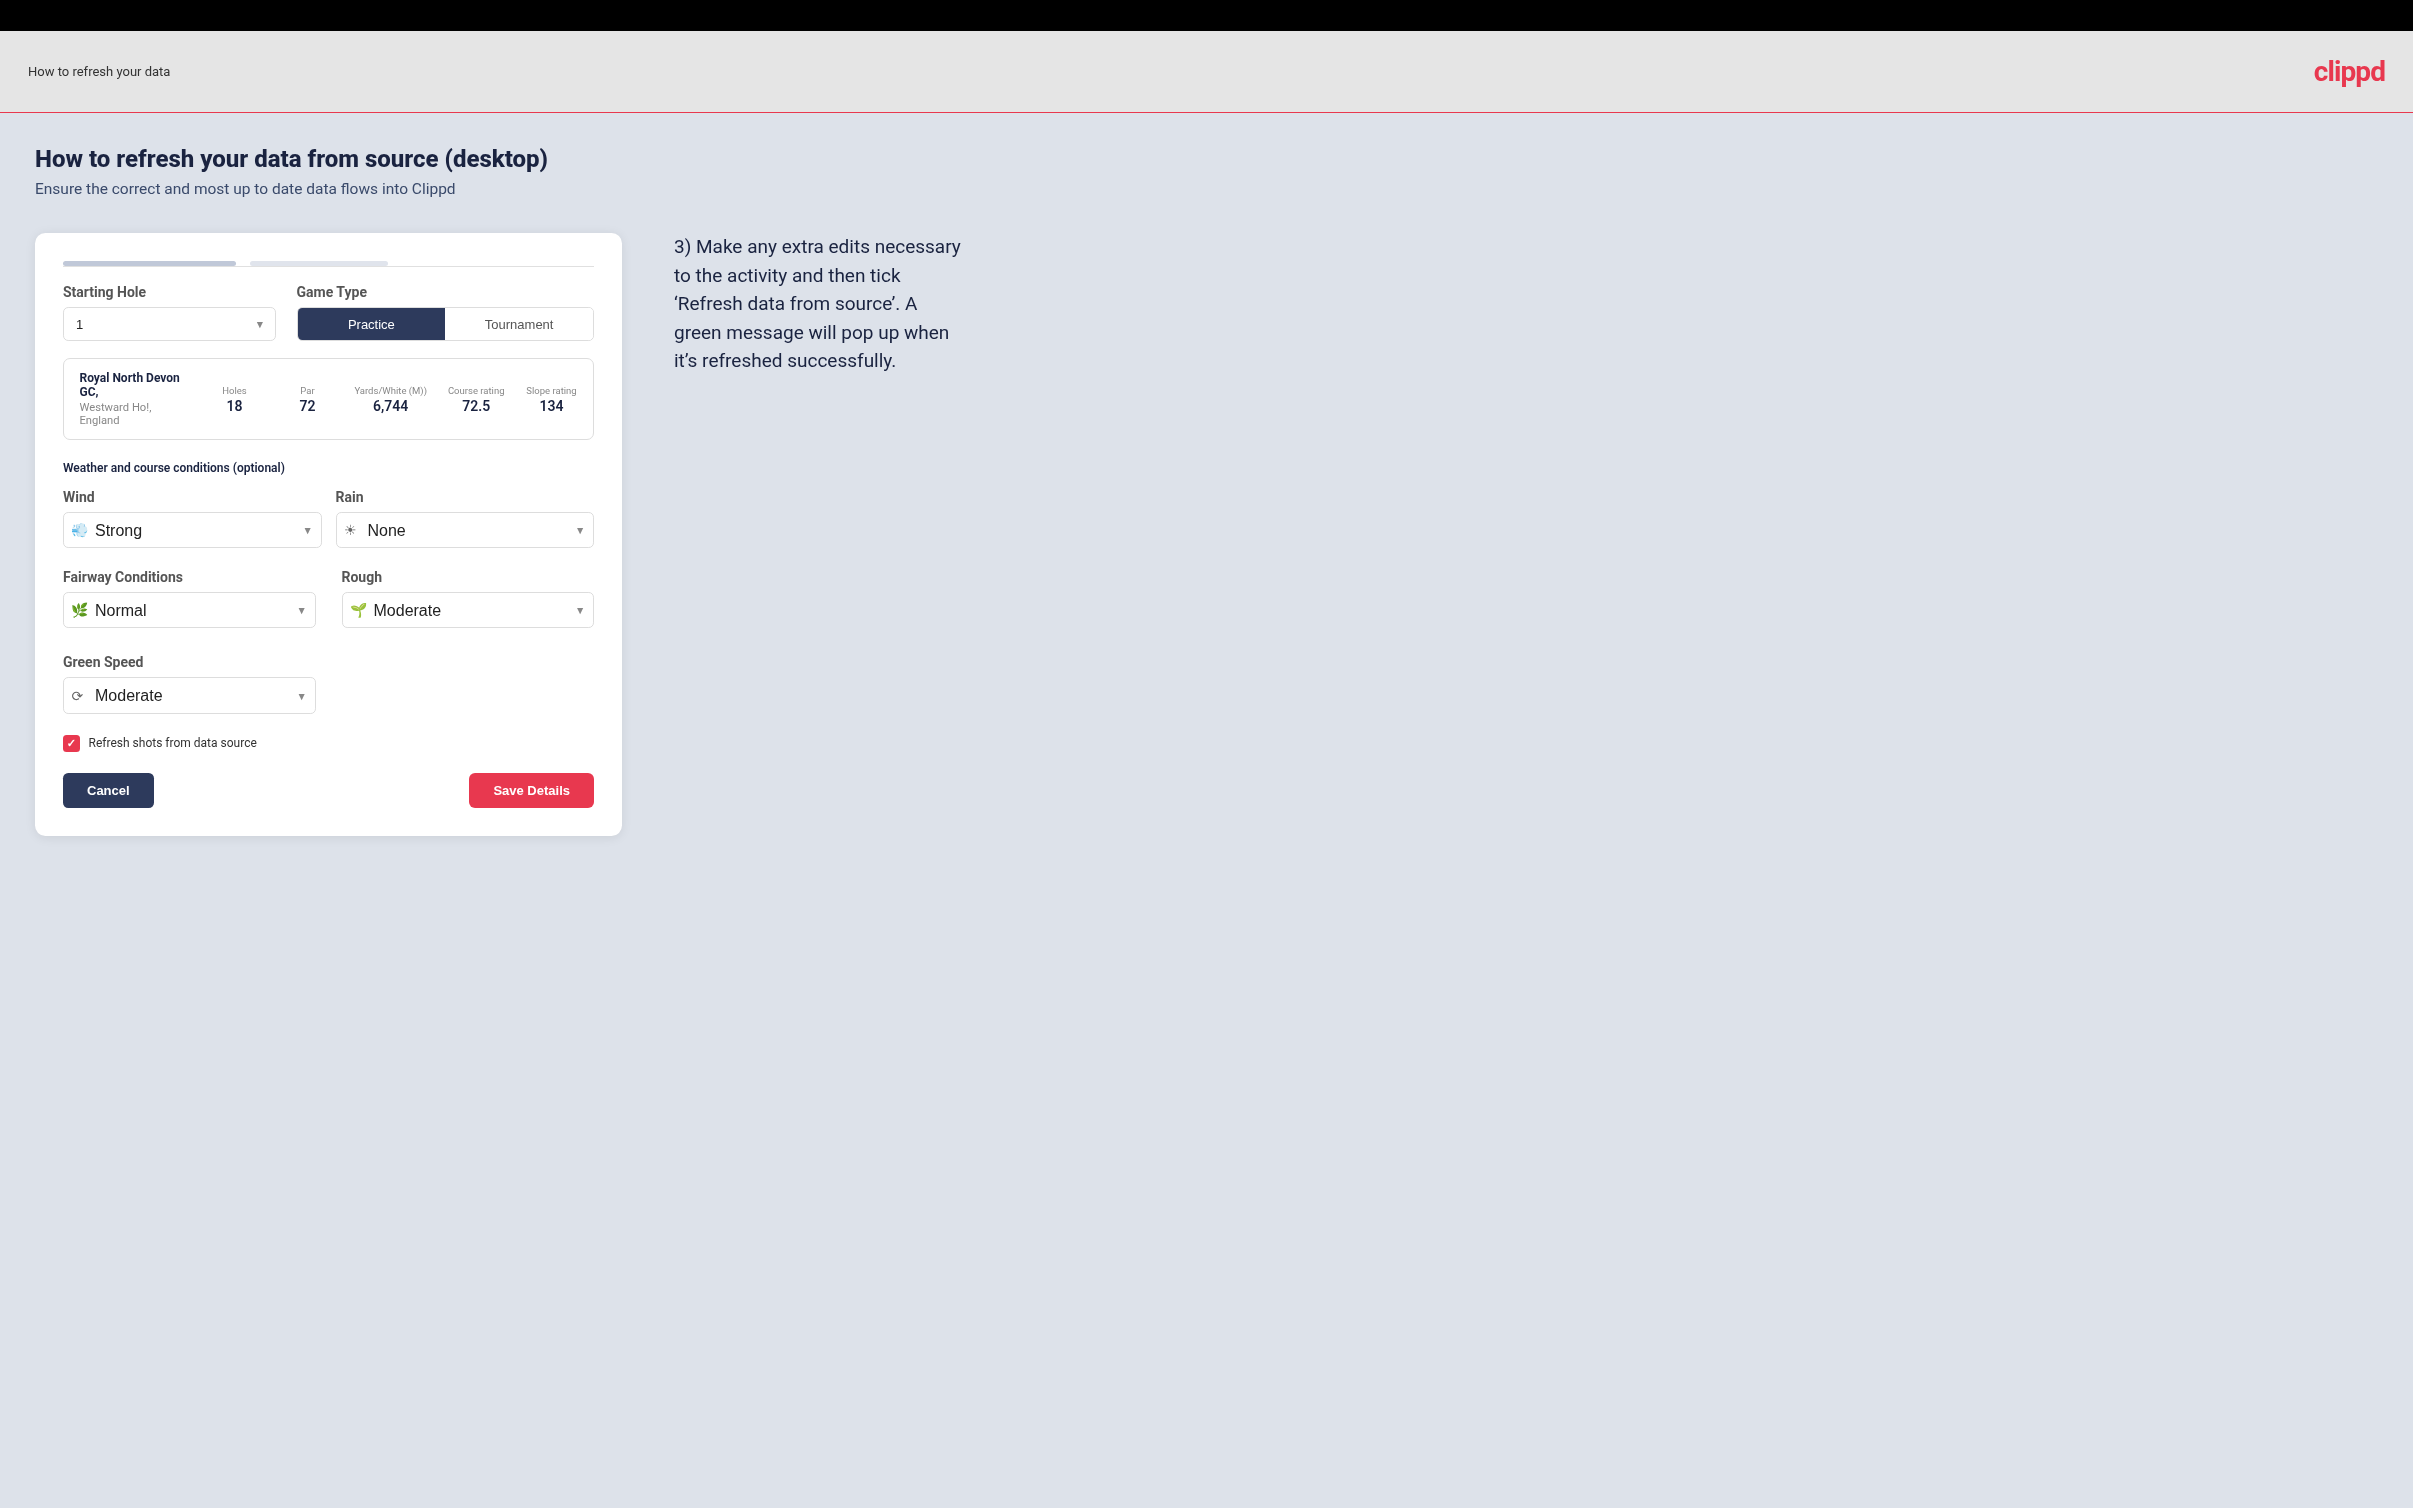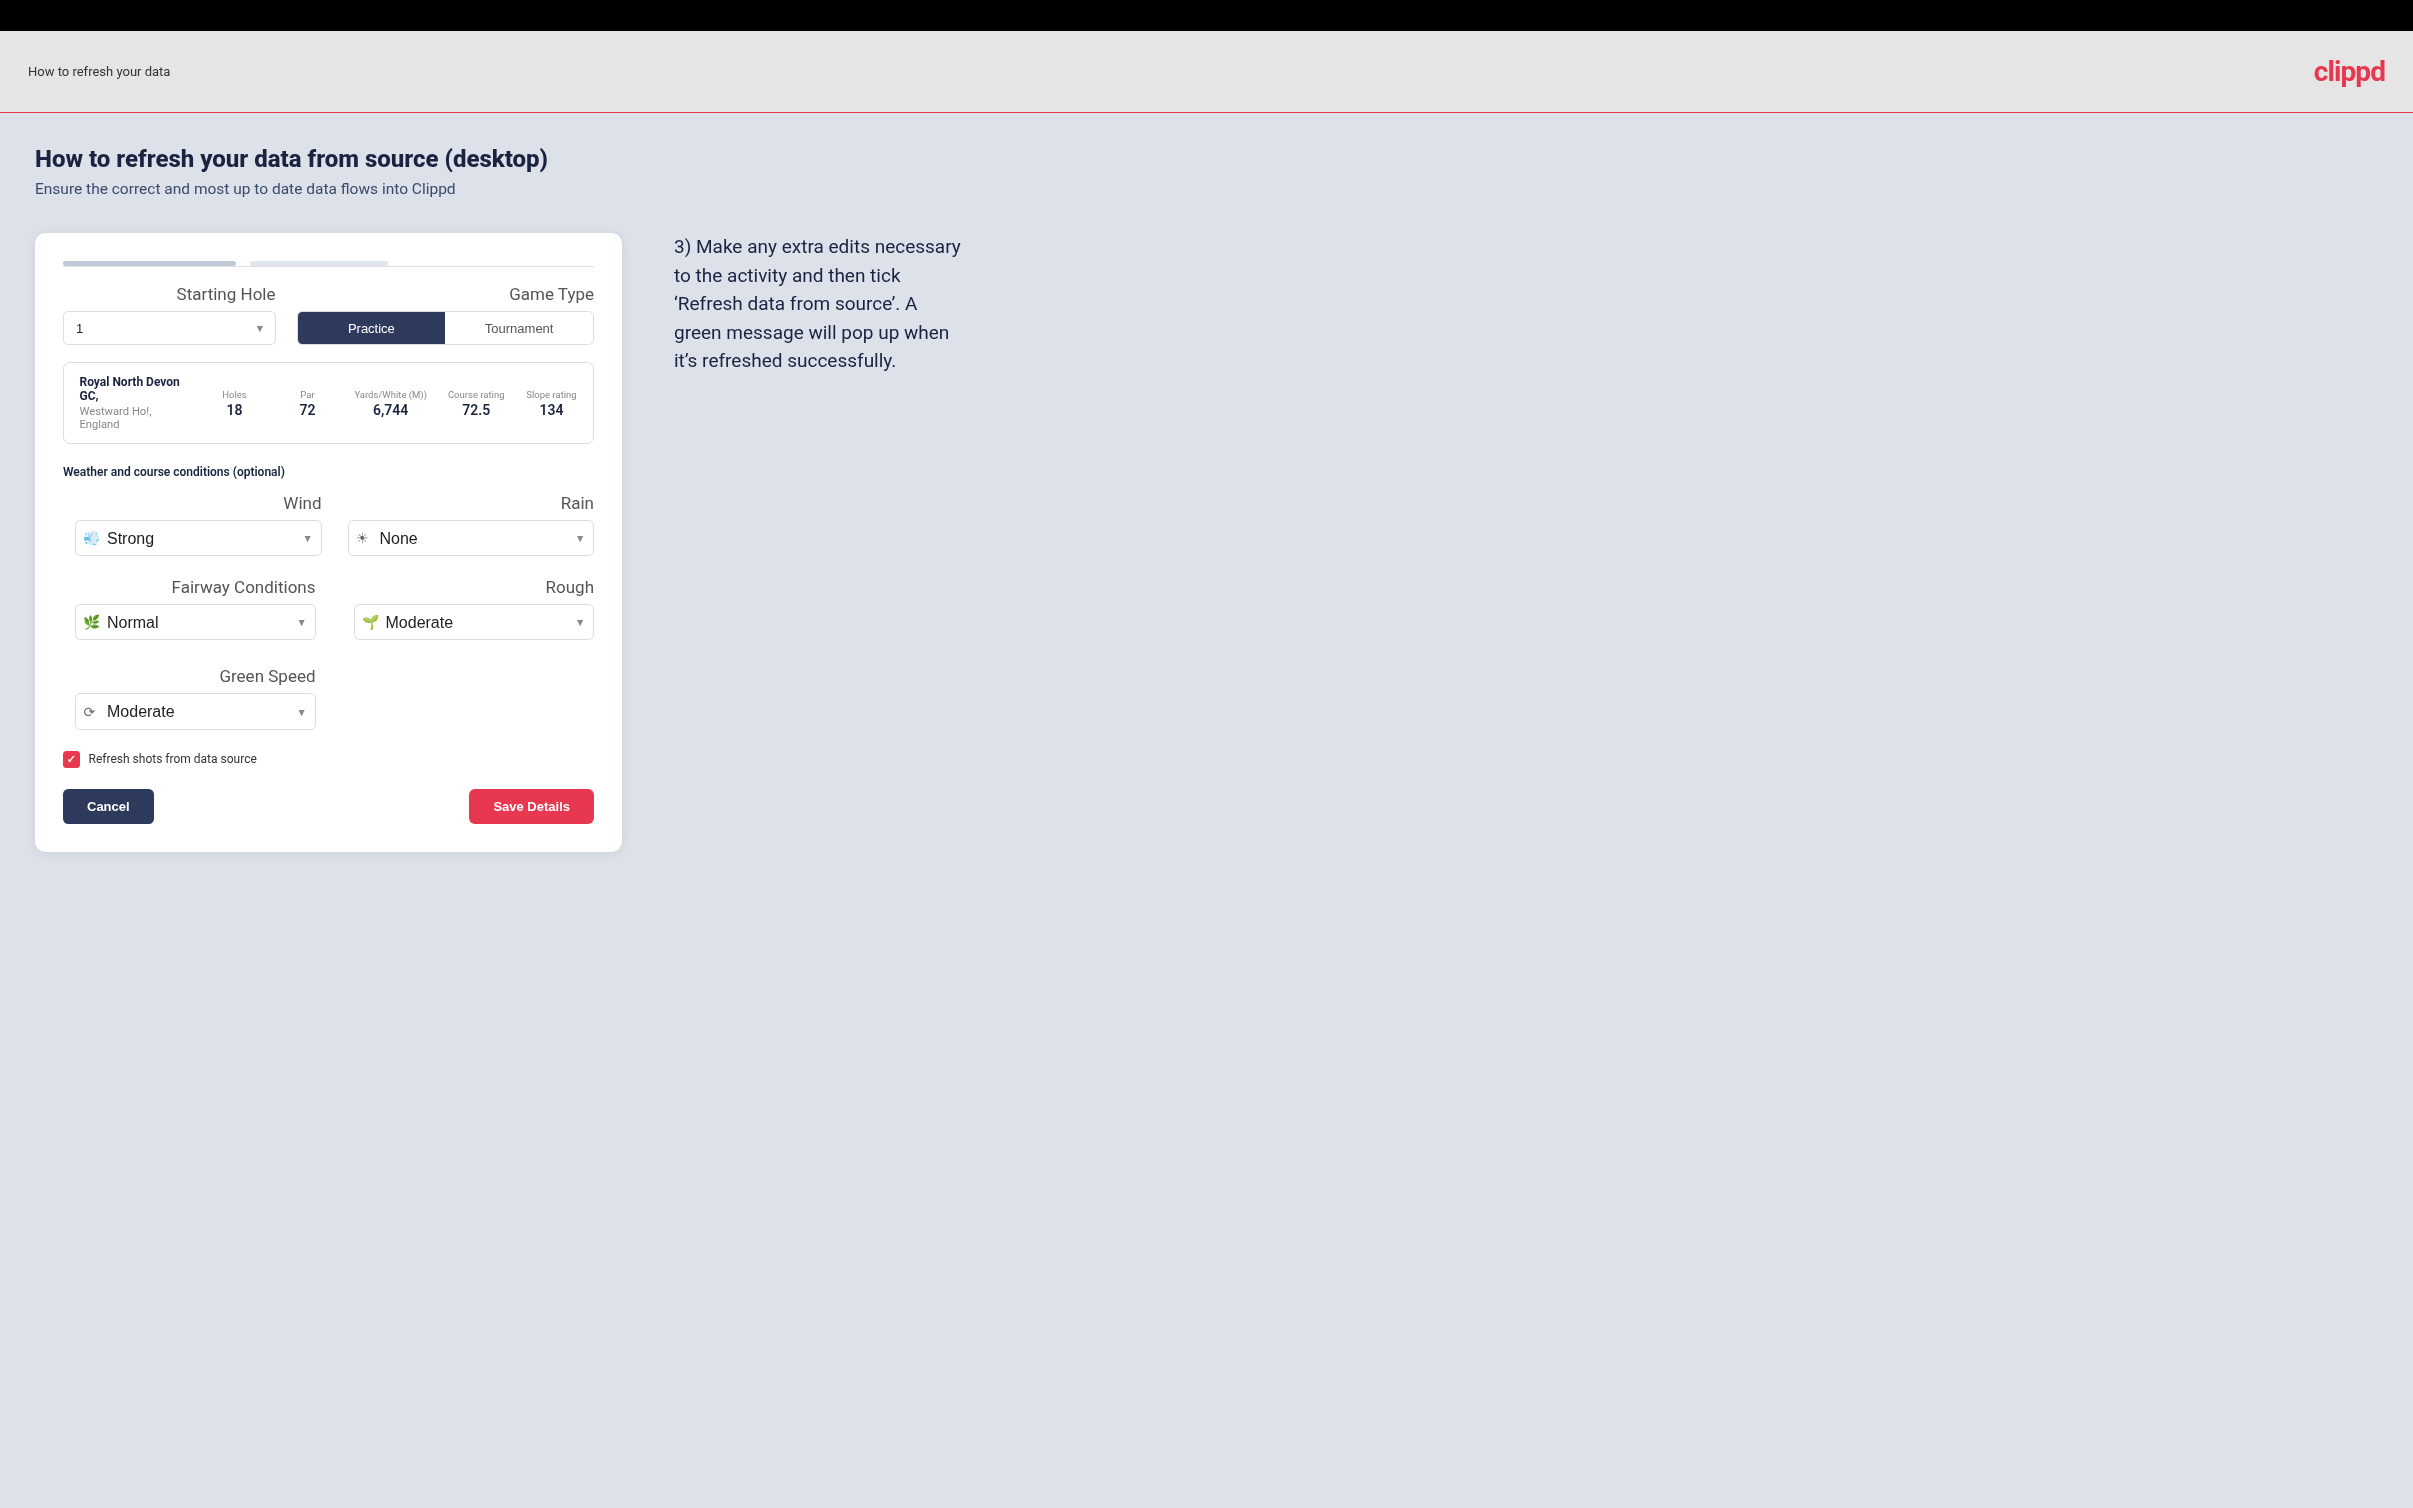--- a/index.html
+++ b/index.html
@@ -71,28 +71,26 @@
       height: 7px;
       background: #e0e0e0;
       border-radius: 3.5px 3.5px 0 0;
       margin-right: 7px;
     }
     .tab-stub.active {
       background: #4a5568;
     }
     .field-group {
       margin-bottom: 17px;
-      margin-left: 12px;
     }
     .field-label {
-      font-size: 17px;
+      font-size: 14px;
       color: #555;
       margin-bottom: 7px;
-      font-weight: 400;
-      text-align: right;
+      font-weight: 700;
     }
     .select-wrapper {
       position: relative;
       width: 100%;
     }
     .select-field {
       width: 100%;
       padding: 8.6px 31px 8.6px 12px;
       border: 0.9px solid #ddd;
       border-radius: 5.2px;

